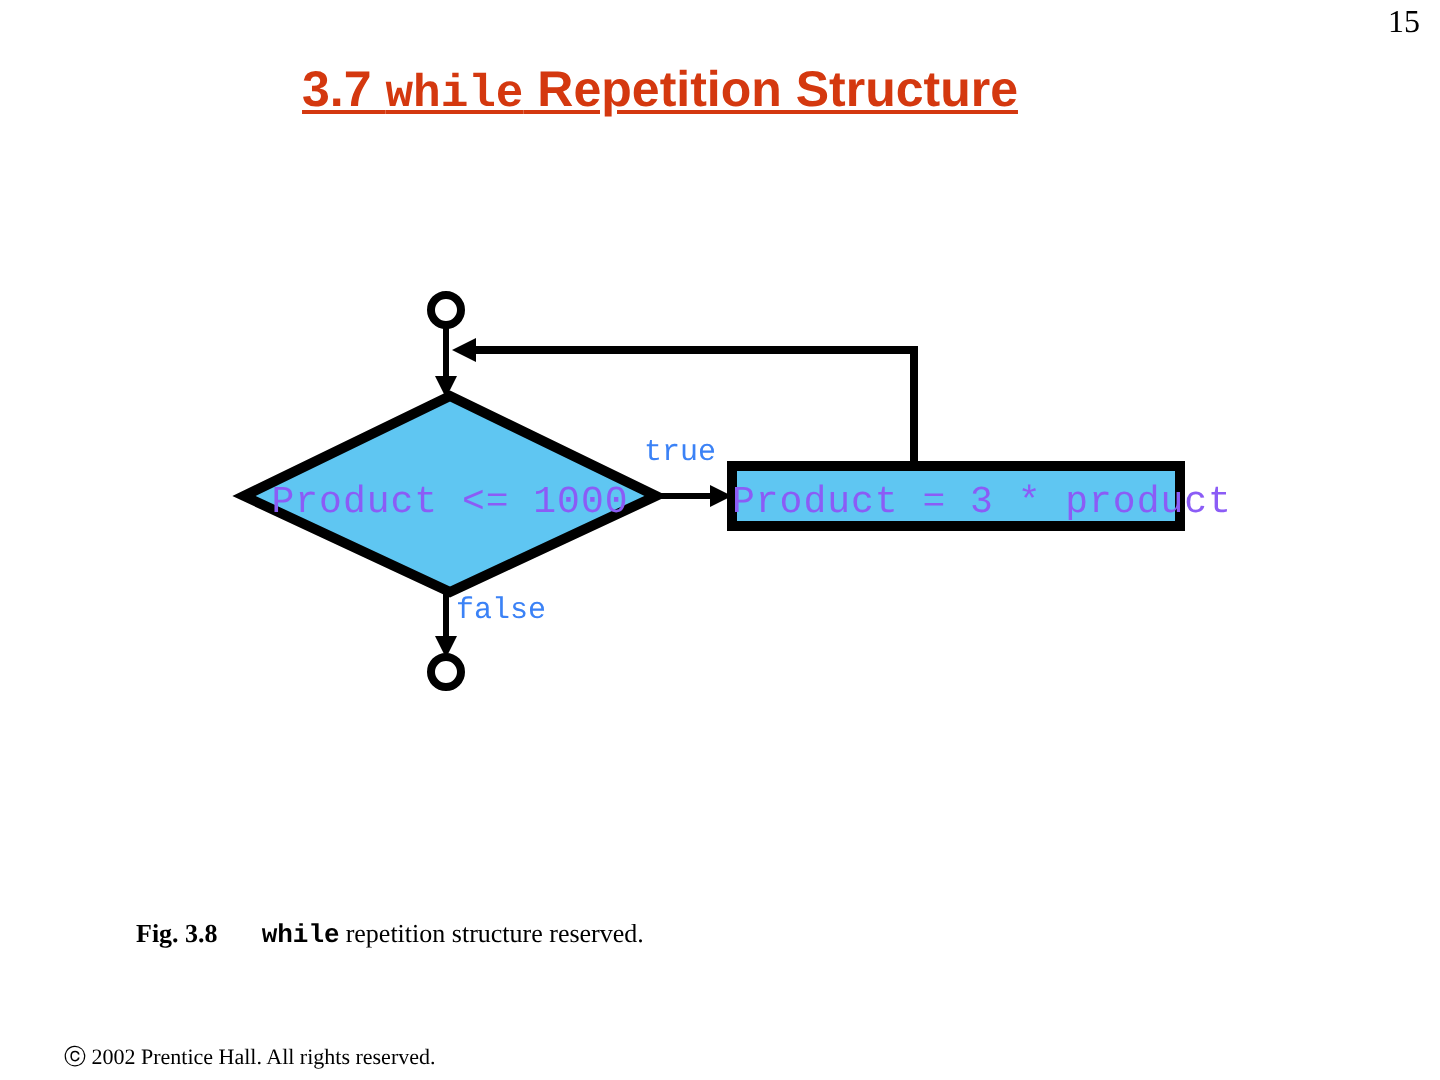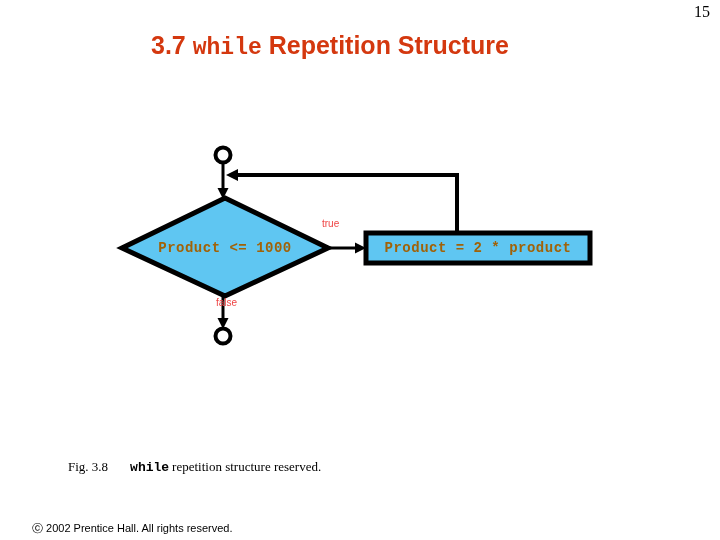--- a/index.html
+++ b/index.html
@@ -33,20 +33,21 @@
     top: 32px;
     left: 0;
     width: 660px;
     text-align: center;
     color: #D4380F;
     font-family: "Liberation Sans", sans-serif;
     font-size: 25px;
     font-weight: bold;
     white-space: nowrap;
     line-height: 1.1;
+    text-decoration: underline;
   }
   .slide-title .mono {
     font-family: "Liberation Mono", monospace;
     font-weight: bold;
     font-size: 23px;
   }
 
   
   .flowchart {
     position: absolute;
@@ -58,82 +59,82 @@
   .flow-svg {
     position: absolute;
     left: 0;
     top: 0;
   }
 
   
   .node-text {
     position: absolute;
     font-family: "Liberation Mono", monospace;
-    font-size: 14px;
-    font-weight: bold;
-    color: #a16207;
+    font-size: 19px;
+    font-weight: normal;
+    color: #8b5cf6;
     white-space: nowrap;
     letter-spacing: 0.5px;
   }
   #decision-text {
     left: 122px;
     top: 240px;
     width: 206px;
     text-align: center;
   }
   #process-text {
     left: 366px;
     top: 240px;
     width: 224px;
     text-align: center;
   }
 
   .edge-label {
     position: absolute;
-    font-family: Liberation Sans, sans-serif;
-    font-size: 10px;
-    color: #ef4444;
+    font-family: Liberation Mono, monospace;
+    font-size: 15px;
+    color: #3b82f6;
     white-space: nowrap;
   }
   #label-true {
     left: 322px;
     top: 218px;
   }
   #label-false {
-    left: 216px;
+    left: 228px;
     top: 297px;
   }
 
   
   .figure-caption {
     position: absolute;
     left: 68px;
     top: 459px;
     font-family: "Liberation Serif", serif;
     font-size: 13px;
     color: #000000;
     white-space: nowrap;
   }
   .figure-caption .fig-label {
-    font-weight: normal;
+    font-weight: bold;
   }
   .figure-caption .mono {
     font-family: "Liberation Mono", monospace;
     font-weight: bold;
     font-size: 13px;
     margin-left: 22px;
     margin-right: 3px;
   }
 
   
   .copyright {
     position: absolute;
     left: 32px;
     top: 521px;
-    font-family: Liberation Sans, sans-serif;
+    font-family: Liberation Serif, serif;
     font-size: 11px;
     color: #000000;
     white-space: nowrap;
     text-align: center;
   }
 </style>
 </head>
 <body>
 
 <div id="slide">
@@ -165,21 +166,21 @@
       <polygon points="226,175 238,169 238,181" fill="#000000"></polygon>
 
       <line x1="223" y1="296" x2="223" y2="322" stroke="#000000" stroke-width="3"></line>
       <polygon points="223,329 217.5,318 228.5,318" fill="#000000"></polygon>
 
       <circle cx="223" cy="336" r="7.5" fill="#FFFFFF" stroke="#000000" stroke-width="4"></circle>
     </svg>
 
     <div class="node-text" id="decision-text">Product &lt;= 1000</div>
 
-    <div class="node-text" id="process-text">Product = 2 * product</div>
+    <div class="node-text" id="process-text">Product = 3 * product</div>
 
     <div class="edge-label" id="label-true">true</div>
 
     <div class="edge-label" id="label-false">false</div>
   </div>
 
   <div class="figure-caption">
     <span class="fig-label">Fig. 3.8</span><span class="mono">while</span><span>repetition structure reserved.</span>
   </div>
 

